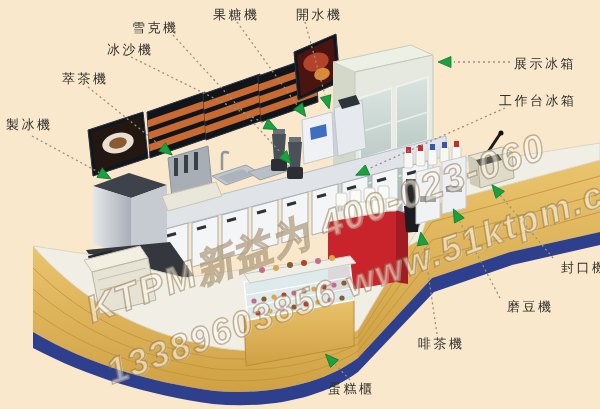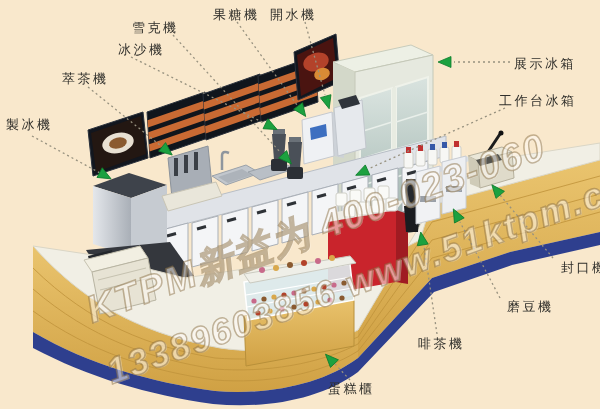--- a/index.html
+++ b/index.html
@@ -301,24 +301,24 @@
     <polygon points="8,0 -5,5.5 -5,-5.5" transform="translate(422,240) rotate(260.9)"></polygon>
     <polygon points="8,0 -5,5.5 -5,-5.5" transform="translate(331,360) rotate(226.5)"></polygon>
   </g>
 </svg>
 
 <div class="wm wm1">KTPM新益为 400-023-060</div>
 <div class="wm wm2">13389603856 www.51ktpm.com</div>
 
 <div class="lbl" style="left:6px;top:116px;">製冰機</div>
 <div class="lbl" style="left:62px;top:70px;">萃茶機</div>
-<div class="lbl" style="left:118px;top:41px;">冰沙機</div>
+<div class="lbl" style="left:107px;top:41px;">冰沙機</div>
 <div class="lbl" style="left:132px;top:19px;">雪克機</div>
 <div class="lbl" style="left:213px;top:6px;">果糖機</div>
-<div class="lbl" style="left:270px;top:6px;">開水機</div>
+<div class="lbl" style="left:296px;top:6px;">開水機</div>
 <div class="lbl" style="left:514px;top:55px;">展示冰箱</div>
 <div class="lbl" style="left:499px;top:92px;">工作台冰箱</div>
 <div class="lbl" style="left:549px;top:259px;margin-left:12px;">封口機</div>
 <div class="lbl" style="left:507px;top:298px;">磨豆機</div>
 <div class="lbl" style="left:418px;top:335px;">啡茶機</div>
 <div class="lbl" style="left:328px;top:380px;">蛋糕櫃</div>
 
 </div>
 
 </body></html>

